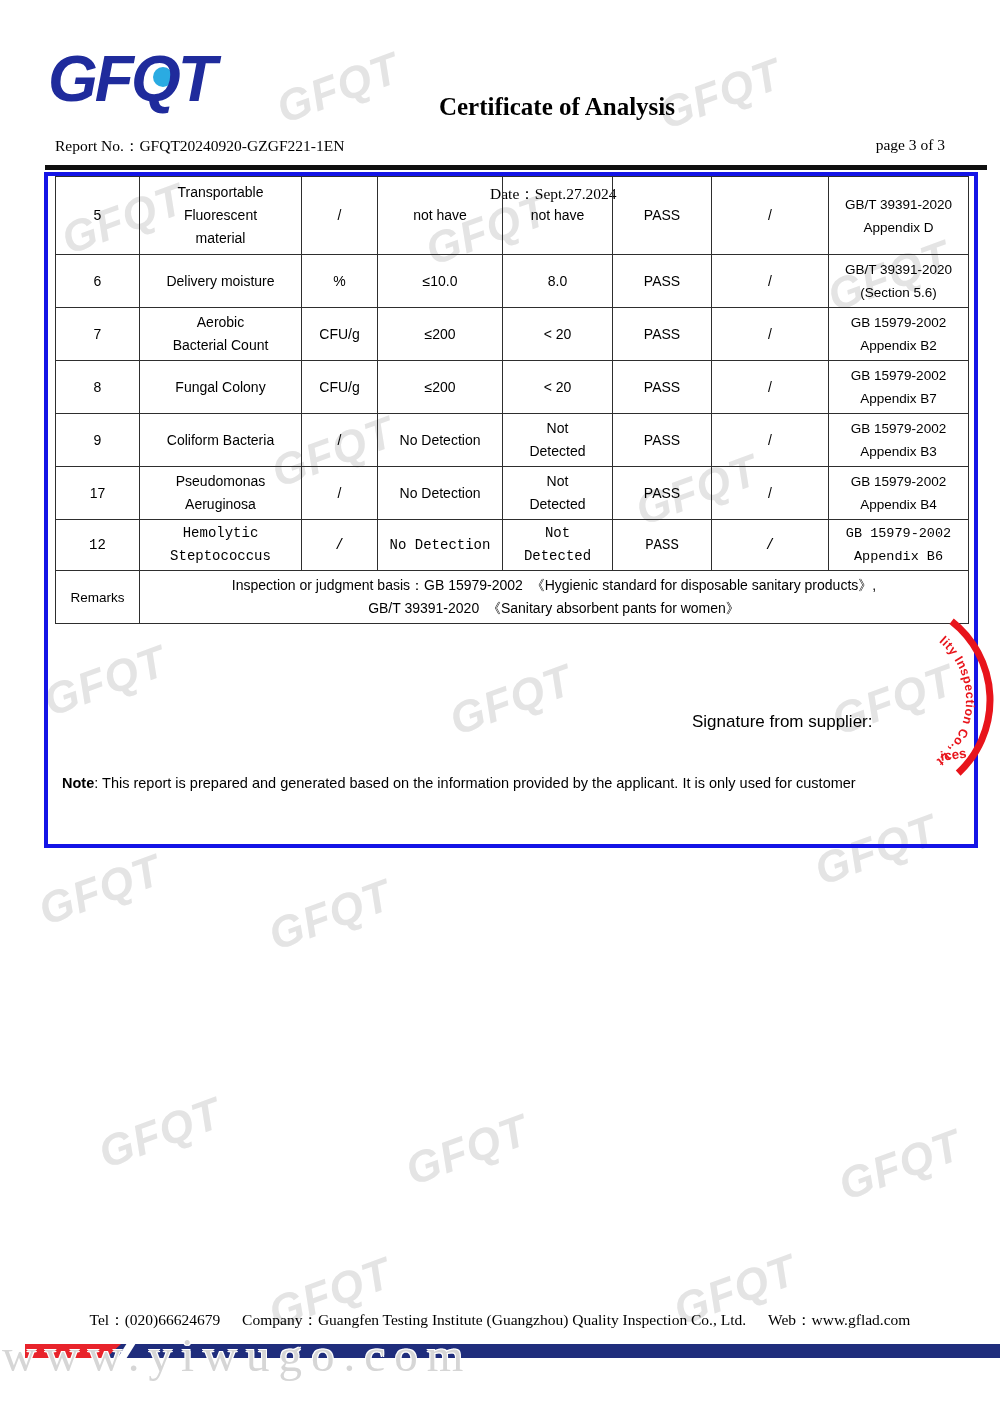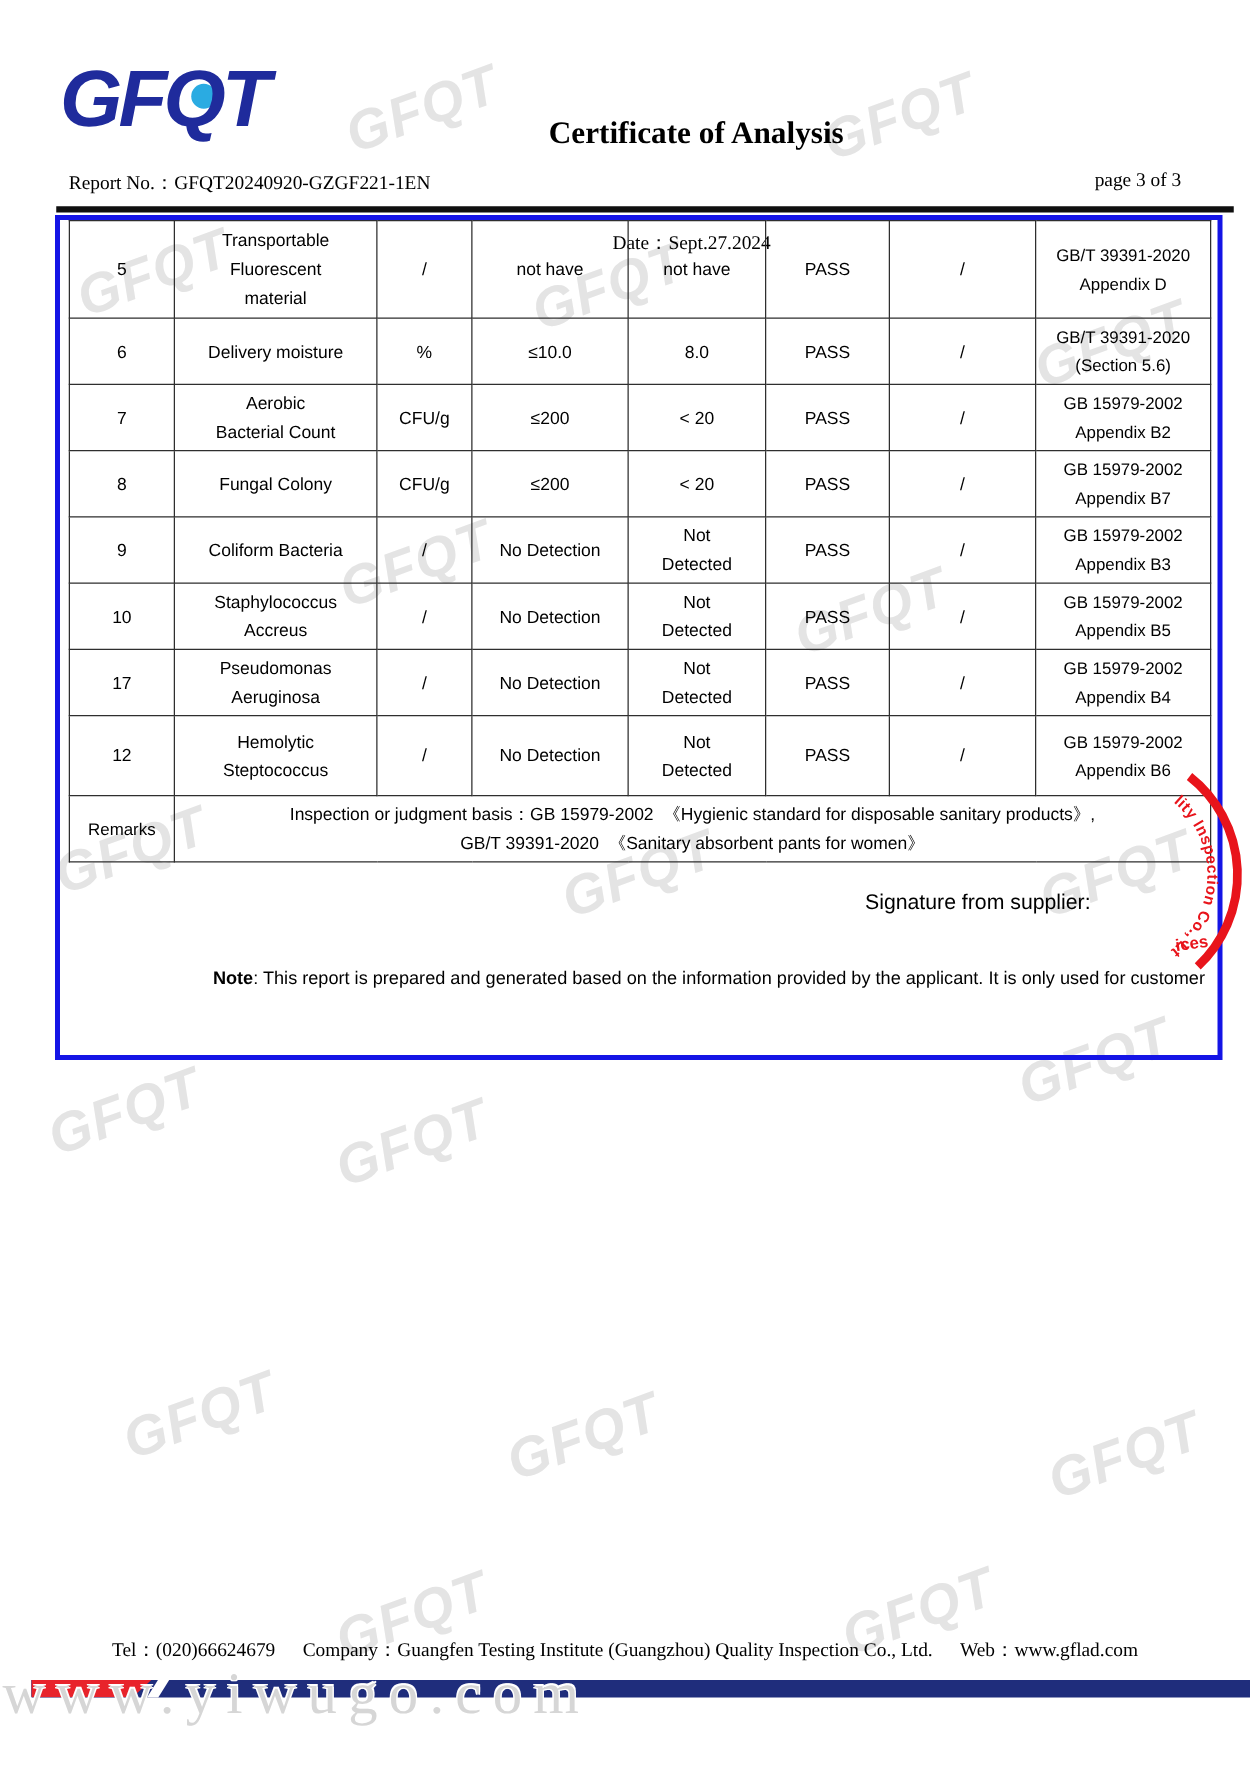--- a/index.html
+++ b/index.html
@@ -44,21 +44,21 @@
     border:1.5px solid #2e2e2e; text-align:center; vertical-align:middle;
     font-size:14px; line-height:23px; padding:2px 3px; background:transparent;
   }
   table.results td.cell { white-space:pre-line; }
   table.results td.method { font-size:13.5px; }
   td.remarks-body { text-align:left; padding-left:10px; white-space:pre-wrap; line-height:25px; }
 
   
   .signature { position:absolute; left:692px; top:712px; z-index:2; font-size:17px; }
   .note { position:absolute; left:62px; top:770px; width:902px; z-index:2;
-          font-size:14.5px; line-height:26px;text-align:right; }
+          font-size:14.5px; line-height:26px; }
   .note b { font-weight:bold; }
 
   
   .stamp { position:absolute; left:860px; top:588px; z-index:3; }
 
   
   .footer-line { position:absolute; left:0; top:1310px; width:100%; text-align:center; z-index:2;
                  font-family:"Liberation Serif", serif; font-size:15.5px; white-space:nowrap; }
   .fpart { margin:0 9px; }
   .bar { position:absolute; left:25px; top:1344px; width:975px; height:14px; background:#1f2d7c; z-index:1; }
@@ -177,46 +177,33 @@
           <td class="cell">/</td>
           <td class="cell">No Detection</td>
           <td class="cell">Not
 Detected</td>
           <td class="cell">PASS</td>
           <td class="cell">/</td>
           <td class="cell method">GB 15979-2002
 Appendix B3</td>
         </tr>
         <tr style="height: 53px;">
-          <td class="cell">10</td>
-          <td class="cell">Staphylococcus
-Accreus</td>
+          <td class="cell">17</td>
+          <td class="cell">Pseudomonas
+Aeruginosa</td>
           <td class="cell">/</td>
           <td class="cell">No Detection</td>
           <td class="cell">Not
 Detected</td>
           <td class="cell">PASS</td>
           <td class="cell">/</td>
           <td class="cell method">GB 15979-2002
-Appendix B5</td>
-        </tr>
-        <tr style="height: 53px;">
-          <td class="cell">17</td>
-          <td class="cell">Pseudomonas
-Aeruginosa</td>
-          <td class="cell">/</td>
-          <td class="cell">No Detection</td>
-          <td class="cell">Not
-Detected</td>
-          <td class="cell">PASS</td>
-          <td class="cell">/</td>
-          <td class="cell method">GB 15979-2002
 Appendix B4</td>
         </tr>
-        <tr style="height: 64px;">
+        <tr style="height: 51px; font-family: Liberation Mono, monospace;">
           <td class="cell">12</td>
           <td class="cell">Hemolytic
 Steptococcus</td>
           <td class="cell">/</td>
           <td class="cell">No Detection</td>
           <td class="cell">Not
 Detected</td>
           <td class="cell">PASS</td>
           <td class="cell">/</td>
           <td class="cell method">GB 15979-2002

